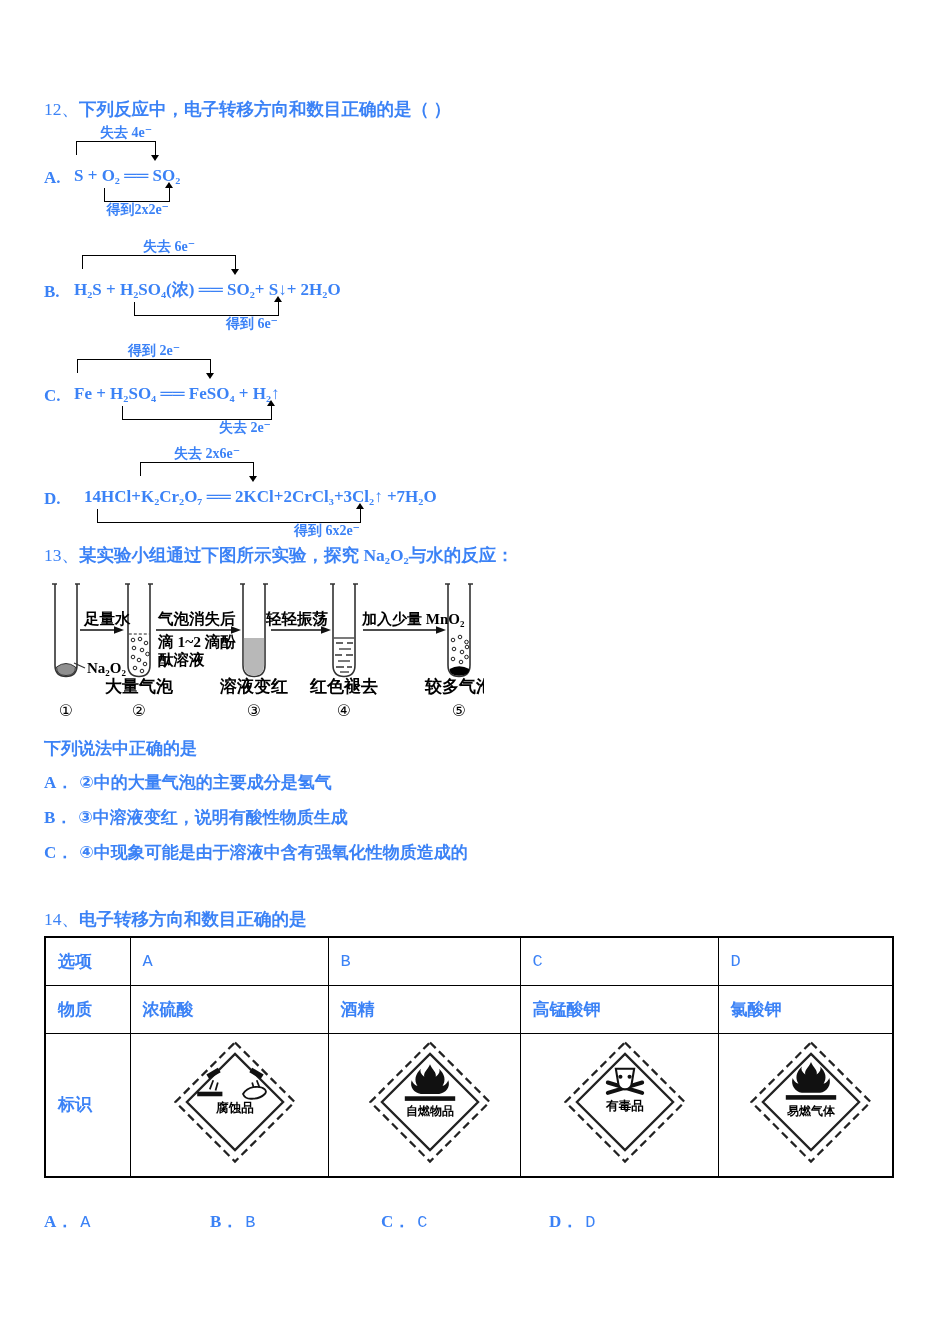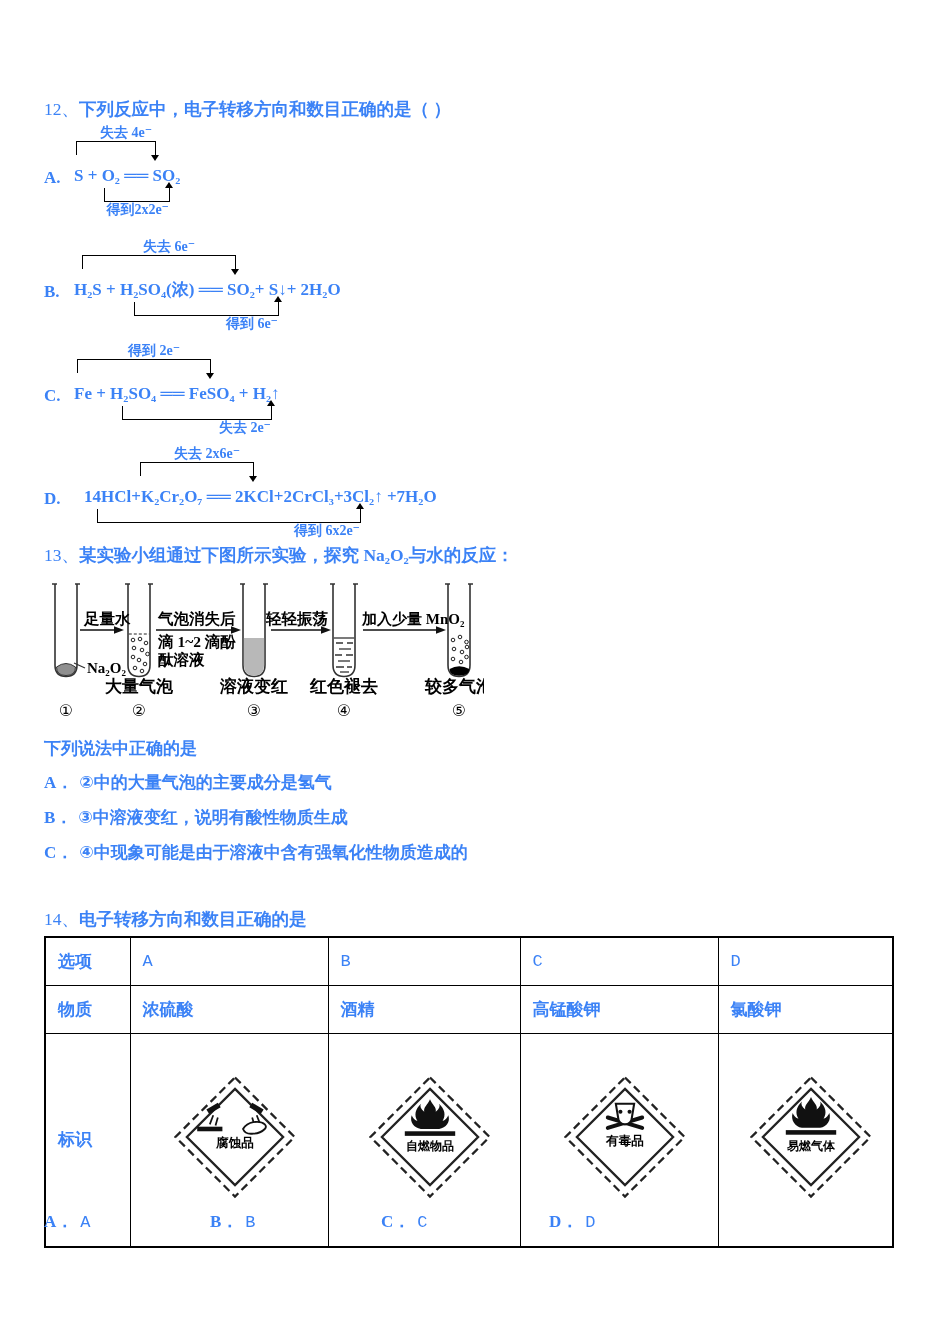--- a/index.html
+++ b/index.html
@@ -220,21 +220,21 @@
       <td class="mono">C</td>
       <td class="mono">D</td>
     </tr>
     <tr style="height:48px">
       <td class="hcn">物质</td>
       <td class="hcn">浓硫酸</td>
       <td class="hcn">酒精</td>
       <td class="hcn">高锰酸钾</td>
       <td class="hcn">氯酸钾</td>
     </tr>
-    <tr style="height:214px">
+    <tr style="height:144px">
       <td class="hcn">标识</td>
 
       <td class="iconcell">
         <svg width="126" height="126" viewBox="0 0 110 110">
           <polygon points="55,3 107,55 55,107 3,55" fill="none" stroke="#222" stroke-width="2" stroke-dasharray="7,4"></polygon>
           <polygon points="55,13 97,55 55,97 13,55" fill="#fff" stroke="#222" stroke-width="2"></polygon>
           <path d="M30,31 l10,-6 l2.5,4 l-10,6 z" fill="#111"></path>
           <path d="M80,31 l-10,-6 l-2.5,4 l10,6 z" fill="#111"></path>
           <g stroke="#111" stroke-width="1.5">
             <line x1="36" y1="36" x2="33" y2="44"></line>

